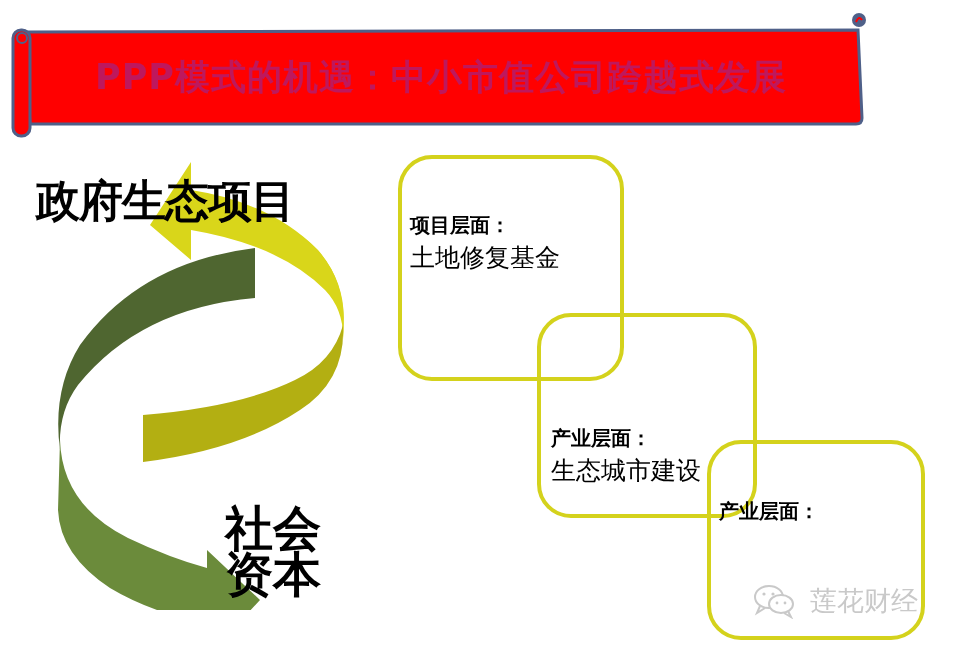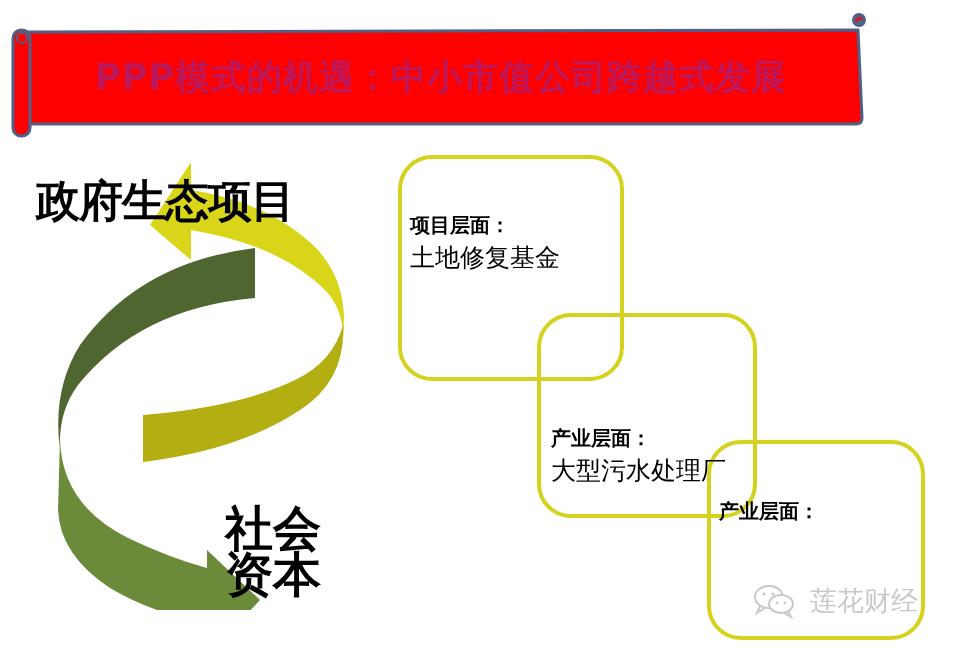--- a/index.html
+++ b/index.html
@@ -75,21 +75,21 @@
 <div class="card card-2"></div>
 <div class="card card-3"></div>
 
 <div class="card-text t1">
   <div class="card-head">项目层面：</div>
   <div class="card-body">土地修复基金</div>
 </div>
 
 <div class="card-text t2">
   <div class="card-head">产业层面：</div>
-  <div class="card-body">大型污水处理厂</div>
+  <div class="card-body">生态城市建设</div>
 </div>
 
 <div class="card-text t3">
   <div class="card-head">产业层面：</div>
 </div>
 
 <div class="watermark">
   <svg width="46" height="36" viewBox="0 0 46 36">
     <ellipse cx="17" cy="14" rx="14" ry="11" fill="none" stroke="#c9c9c9" stroke-width="2"></ellipse>
     <path d="M8 23 L5 30 L13 25" fill="none" stroke="#c9c9c9" stroke-width="2"></path>

